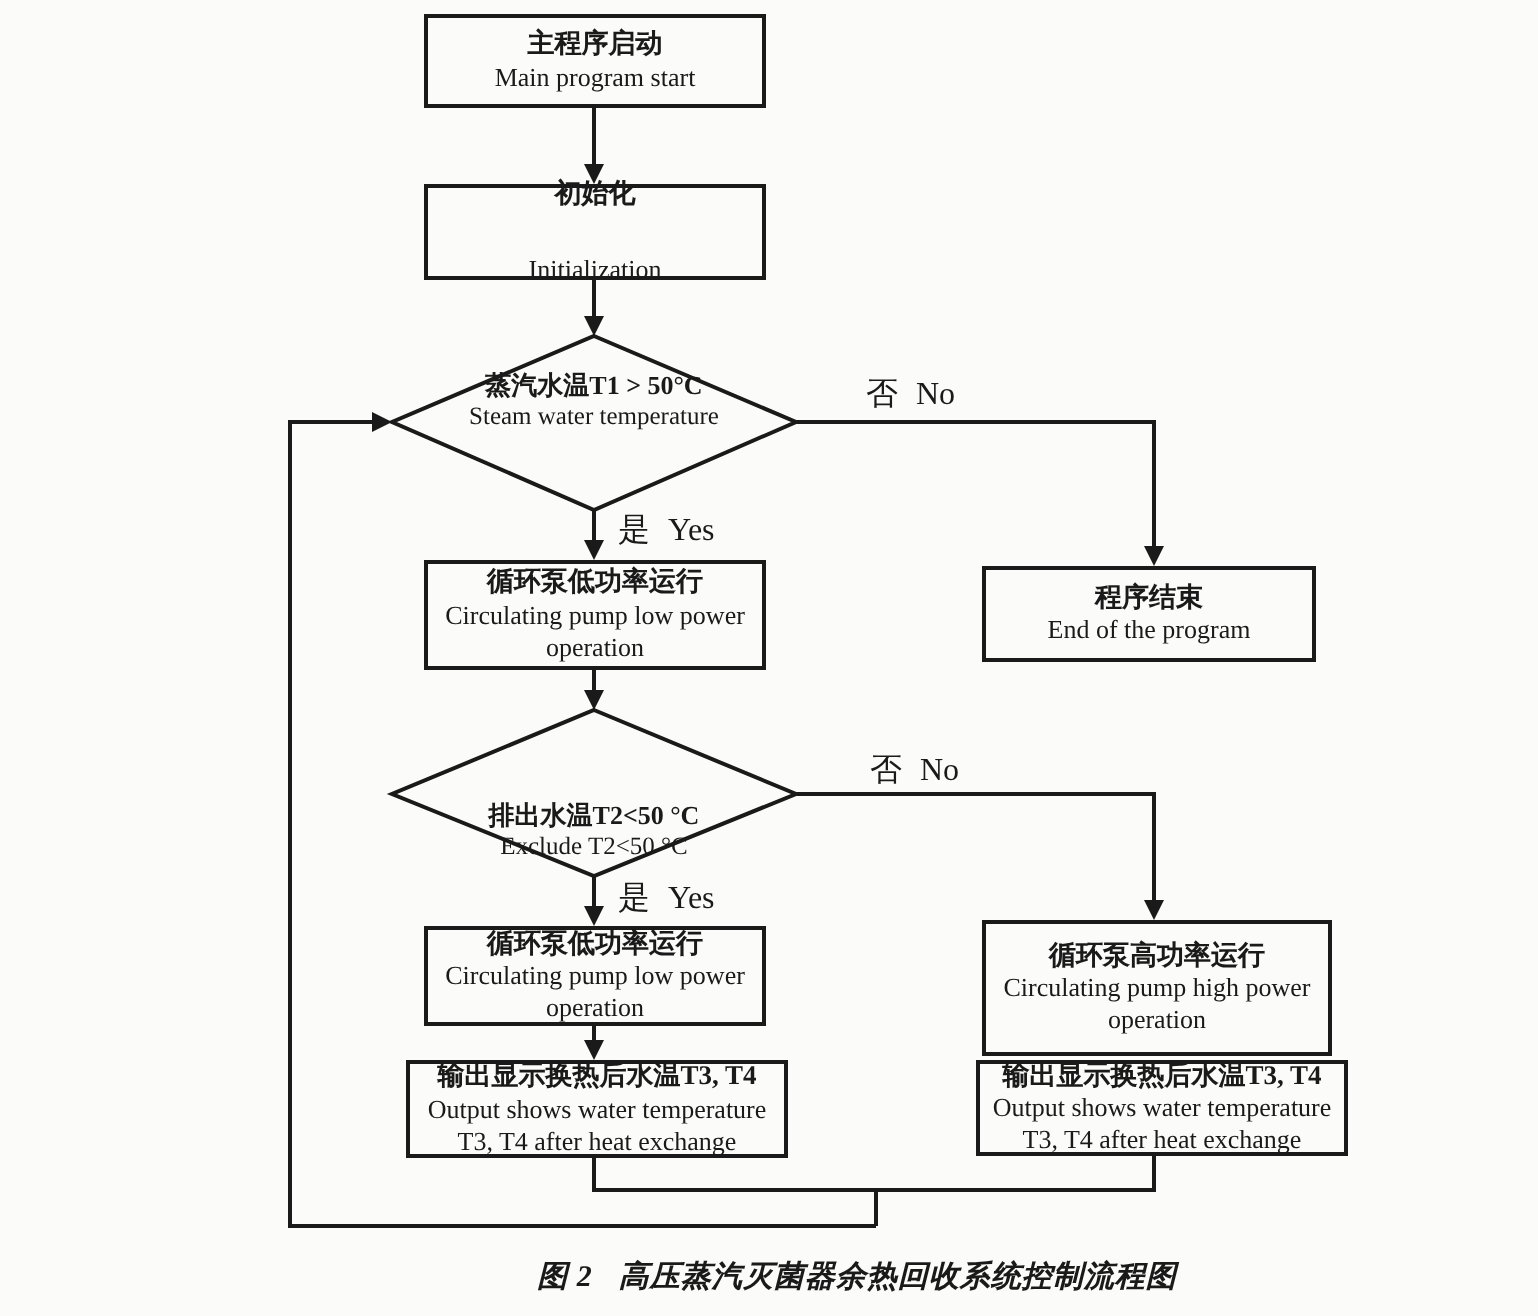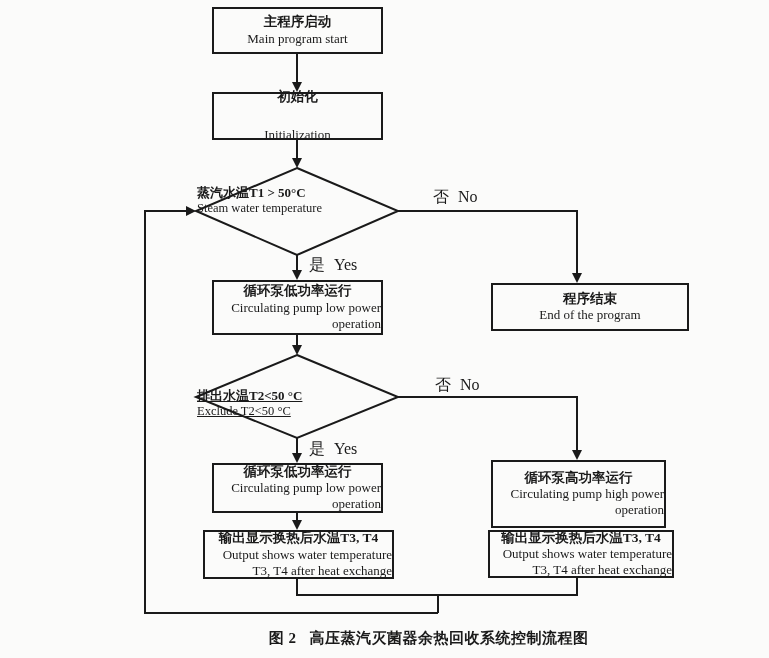--- a/index.html
+++ b/index.html
@@ -14,48 +14,49 @@
     color:#1a1a1a;
     overflow:hidden;
   }
   .wires{position:absolute;left:0;top:0;width:769px;height:658px;}
   .node{
     position:absolute;
     border:2px solid #1a1a1a;
     background:transparent;
     display:flex;flex-direction:column;
     align-items:center;justify-content:center;
-    text-align:right;
+    text-align:center;
     box-sizing:border-box;
     line-height:1.22;
   }
   .zh{font-weight:bold;font-size:13.5px;display:block;}
   .en{font-weight:normal;font-size:13px;display:block;}
   .dtext{
     position:absolute;
-    text-align:left;
+    text-align:center;
     line-height:1.25;
   }
   .dtext .zh{font-size:13px;}
   .dtext .en{font-size:12.5px;}
   .branch-label{
     position:absolute;
     font-size:16px;
     white-space:nowrap;
   }
   .branch-label .lz{font-weight:normal;}
   .branch-label .le{margin-left:9px;}
   .caption{
     position:absolute;
     left:88px;right:0;top:629px;
     text-align:center;
     font-weight:bold;
     font-size:15px;
     letter-spacing:0.5px;
     white-space:nowrap;
+    font-style:italic;
   }
   .caption .cap-label{margin-right:13px;}
 </style>
 </head>
 <body>
 
 <div class="stage">
 
   <svg class="wires" viewBox="0 0 769 658" xmlns="http://www.w3.org/2000/svg">
     <g stroke="#1a1a1a" stroke-width="2" fill="none">
@@ -136,26 +137,26 @@
 
   <div class="branch-label" style="left:309px;top:255px;">
     <span class="lz">是</span><span class="le">Yes</span>
   </div>
 
   <div class="node" style="left:212px;top:280px;width:171px;height:55px;">
     <span class="zh">循环泵低功率运行</span>
     <span class="en">Circulating pump low power operation</span>
   </div>
 
-  <div class="node" style="left:491px;top:283px;width:198px;height:48px;">
+  <div class="node" style="left:491px;top:283px;width:167px;height:48px;">
     <span class="zh">程序结束</span>
     <span class="en">End of the program</span>
   </div>
 
-  <div class="dtext" style="left:197px;top:388px;width:200px;text-decoration:underline;">
+  <div class="dtext" style="left:197px;top:400px;width:200px;">
     <span class="zh">排出水温T2&lt;50 °C</span>
     <span class="en">Exclude T2&lt;50 °C</span>
   </div>
 
   <div class="branch-label" style="left:435px;top:375px;">
     <span class="lz">否</span><span class="le">No</span>
   </div>
 
   <div class="branch-label" style="left:309px;top:439px;">
     <span class="lz">是</span><span class="le">Yes</span>

